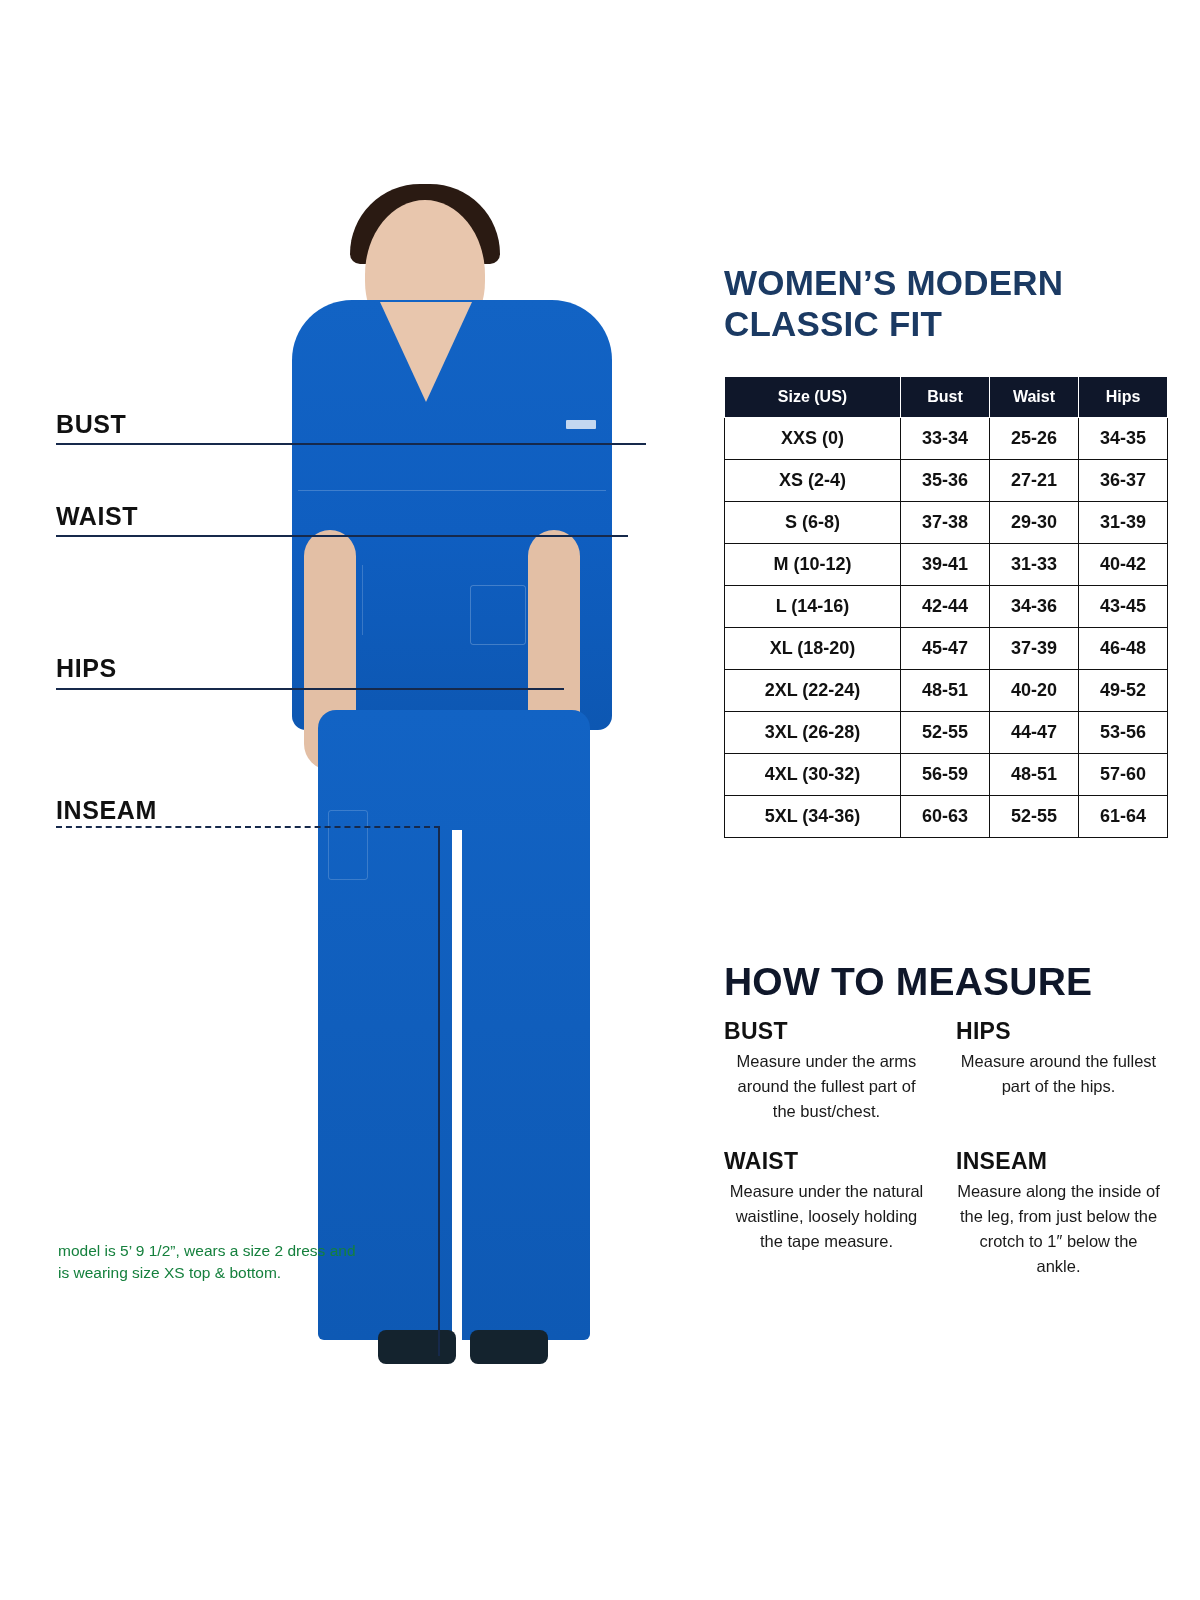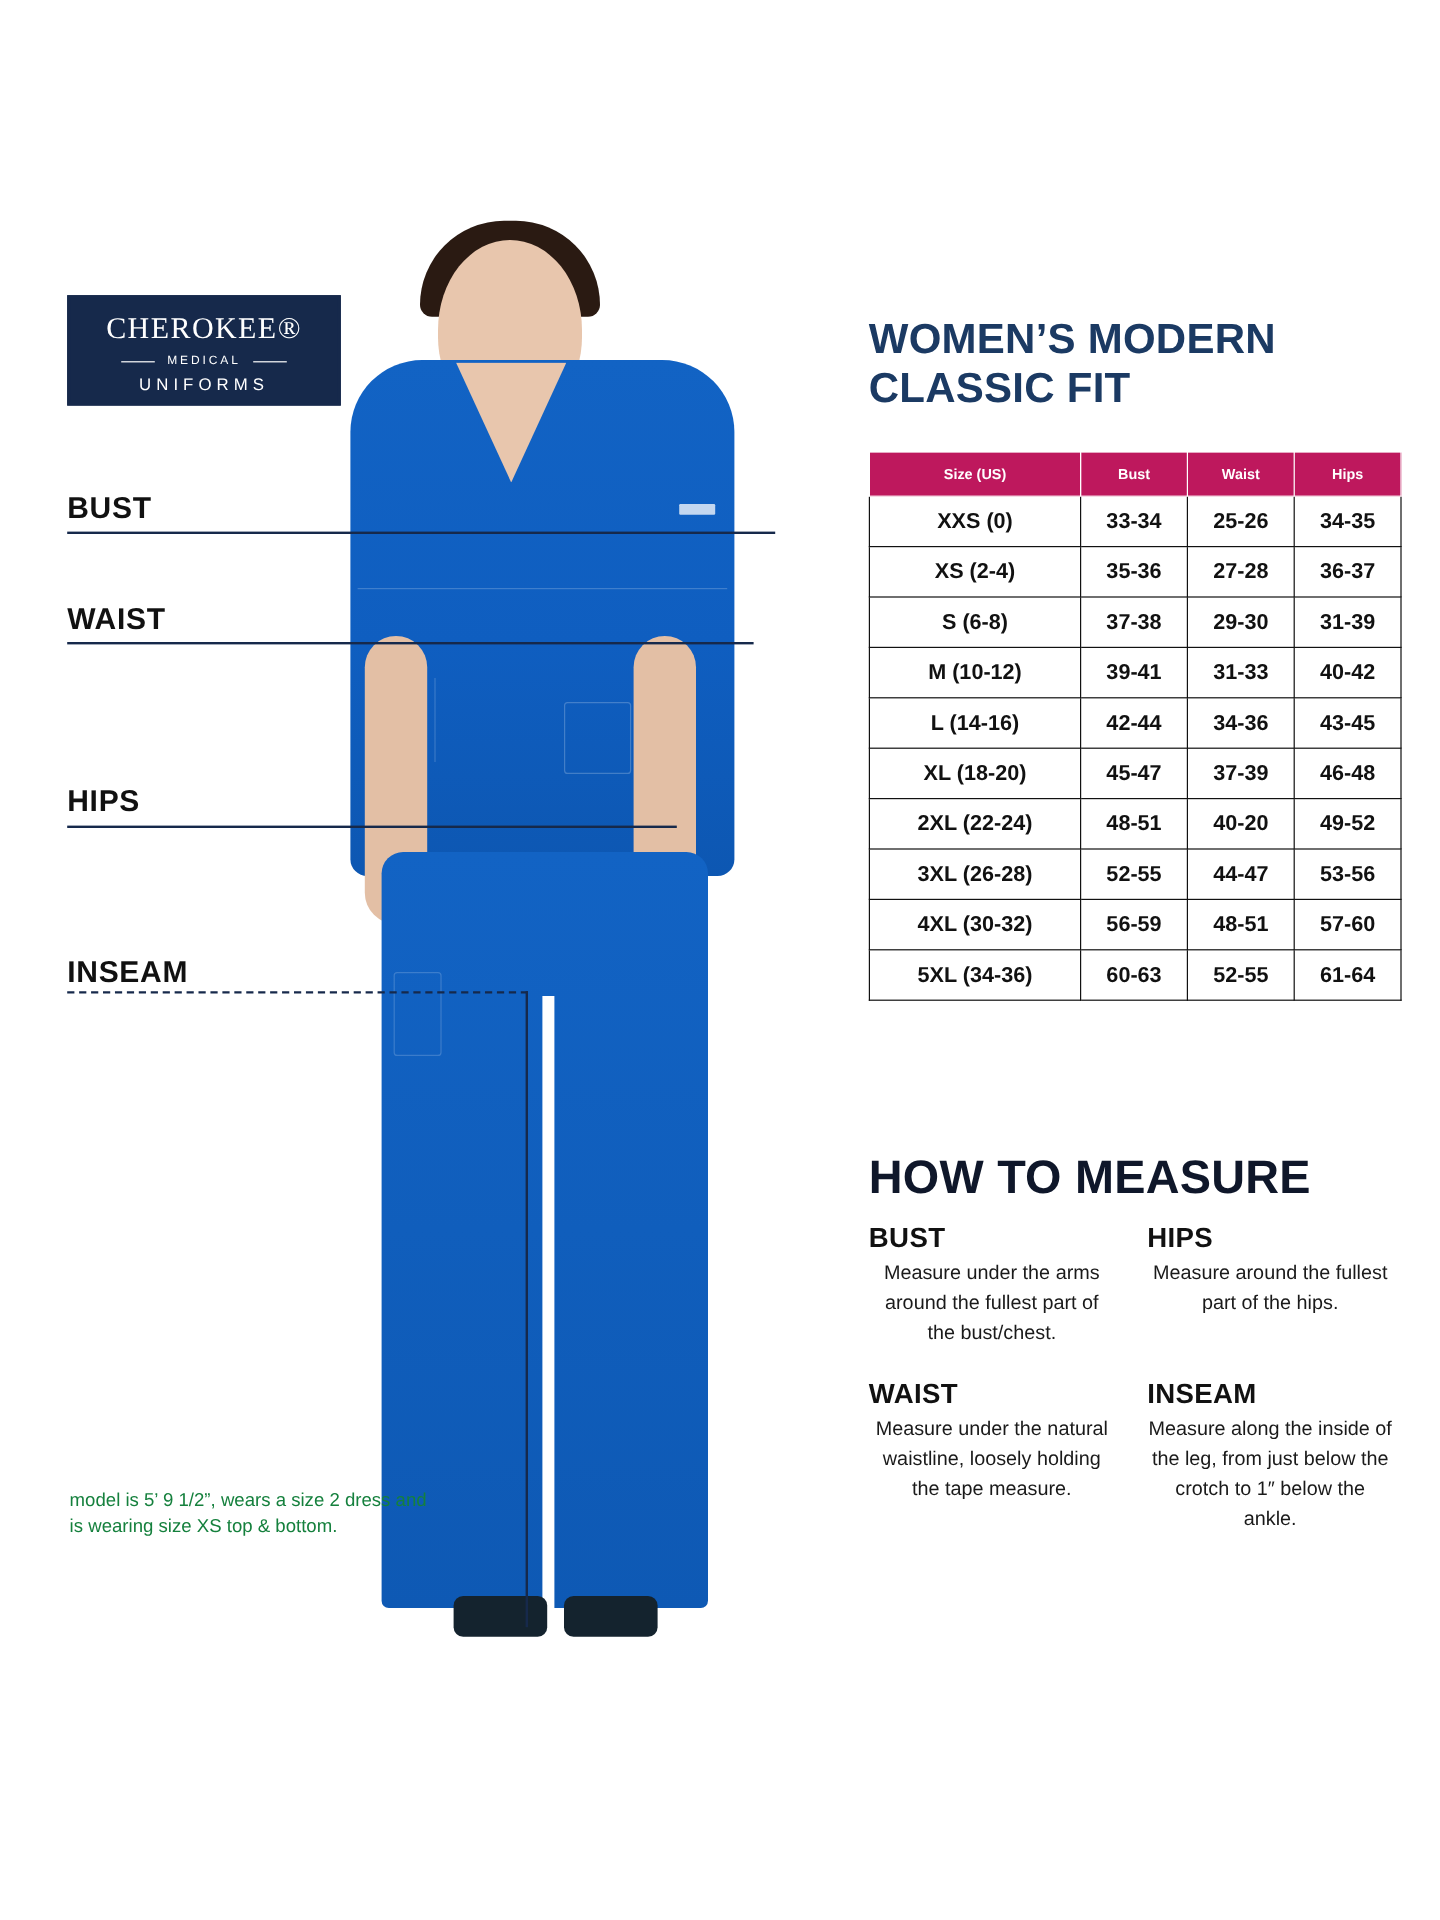--- a/index.html
+++ b/index.html
@@ -215,24 +215,24 @@
   }
 
   table.size-chart {
     position: absolute;
     left: 0; top: 376px;
     width: 444px;
     border-collapse: collapse;
     font-size: 16.5px;
   }
   table.size-chart th {
-    background: #be185d;
+    background: #0f172a;
     color: #ffffff;
     font-weight: bold;
-    font-size: 12px;
+    font-size: 16px;
     padding: 11px 4px;
     border: 1px solid #ffffff;
     text-align: center;
   }
   table.size-chart th.size-col { width: 176px; }
   table.size-chart th.num-col { width: 89px; }
   table.size-chart td {
     border: 1px solid #111111;
     padding: 10px 4px;
     text-align: center;
@@ -271,25 +271,20 @@
     color: #1a1a1a;
     max-width: 205px;
     text-align: center;
   }
 </style>
 </head>
 <body>
 
 <div class="left-panel">
 
-  <div class="brand-logo">
-    <div class="brand-name">CHEROKEE®</div>
-    <div class="brand-sub1">MEDICAL</div>
-    <div class="brand-sub2">UNIFORMS</div>
-  </div>
 
   <div class="model-wrap">
     <div class="model-hair"></div>
     <div class="model-head"></div>
     <div class="model-neck"></div>
     <div class="model-top"></div>
     <div class="model-collar"></div>
     <div class="seam-chest"></div>
     <div class="logo-tag"></div>
     <div class="pocket-a"></div>
@@ -335,21 +330,21 @@
     <tbody>
       <tr>
         <td>XXS (0)</td>
         <td>33-34</td>
         <td>25-26</td>
         <td>34-35</td>
       </tr>
       <tr>
         <td>XS (2-4)</td>
         <td>35-36</td>
-        <td>27-28</td>
+        <td>27-21</td>
         <td>36-37</td>
       </tr>
       <tr>
         <td>S (6-8)</td>
         <td>37-38</td>
         <td>29-30</td>
         <td>31-39</td>
       </tr>
       <tr>
         <td>M (10-12)</td>

